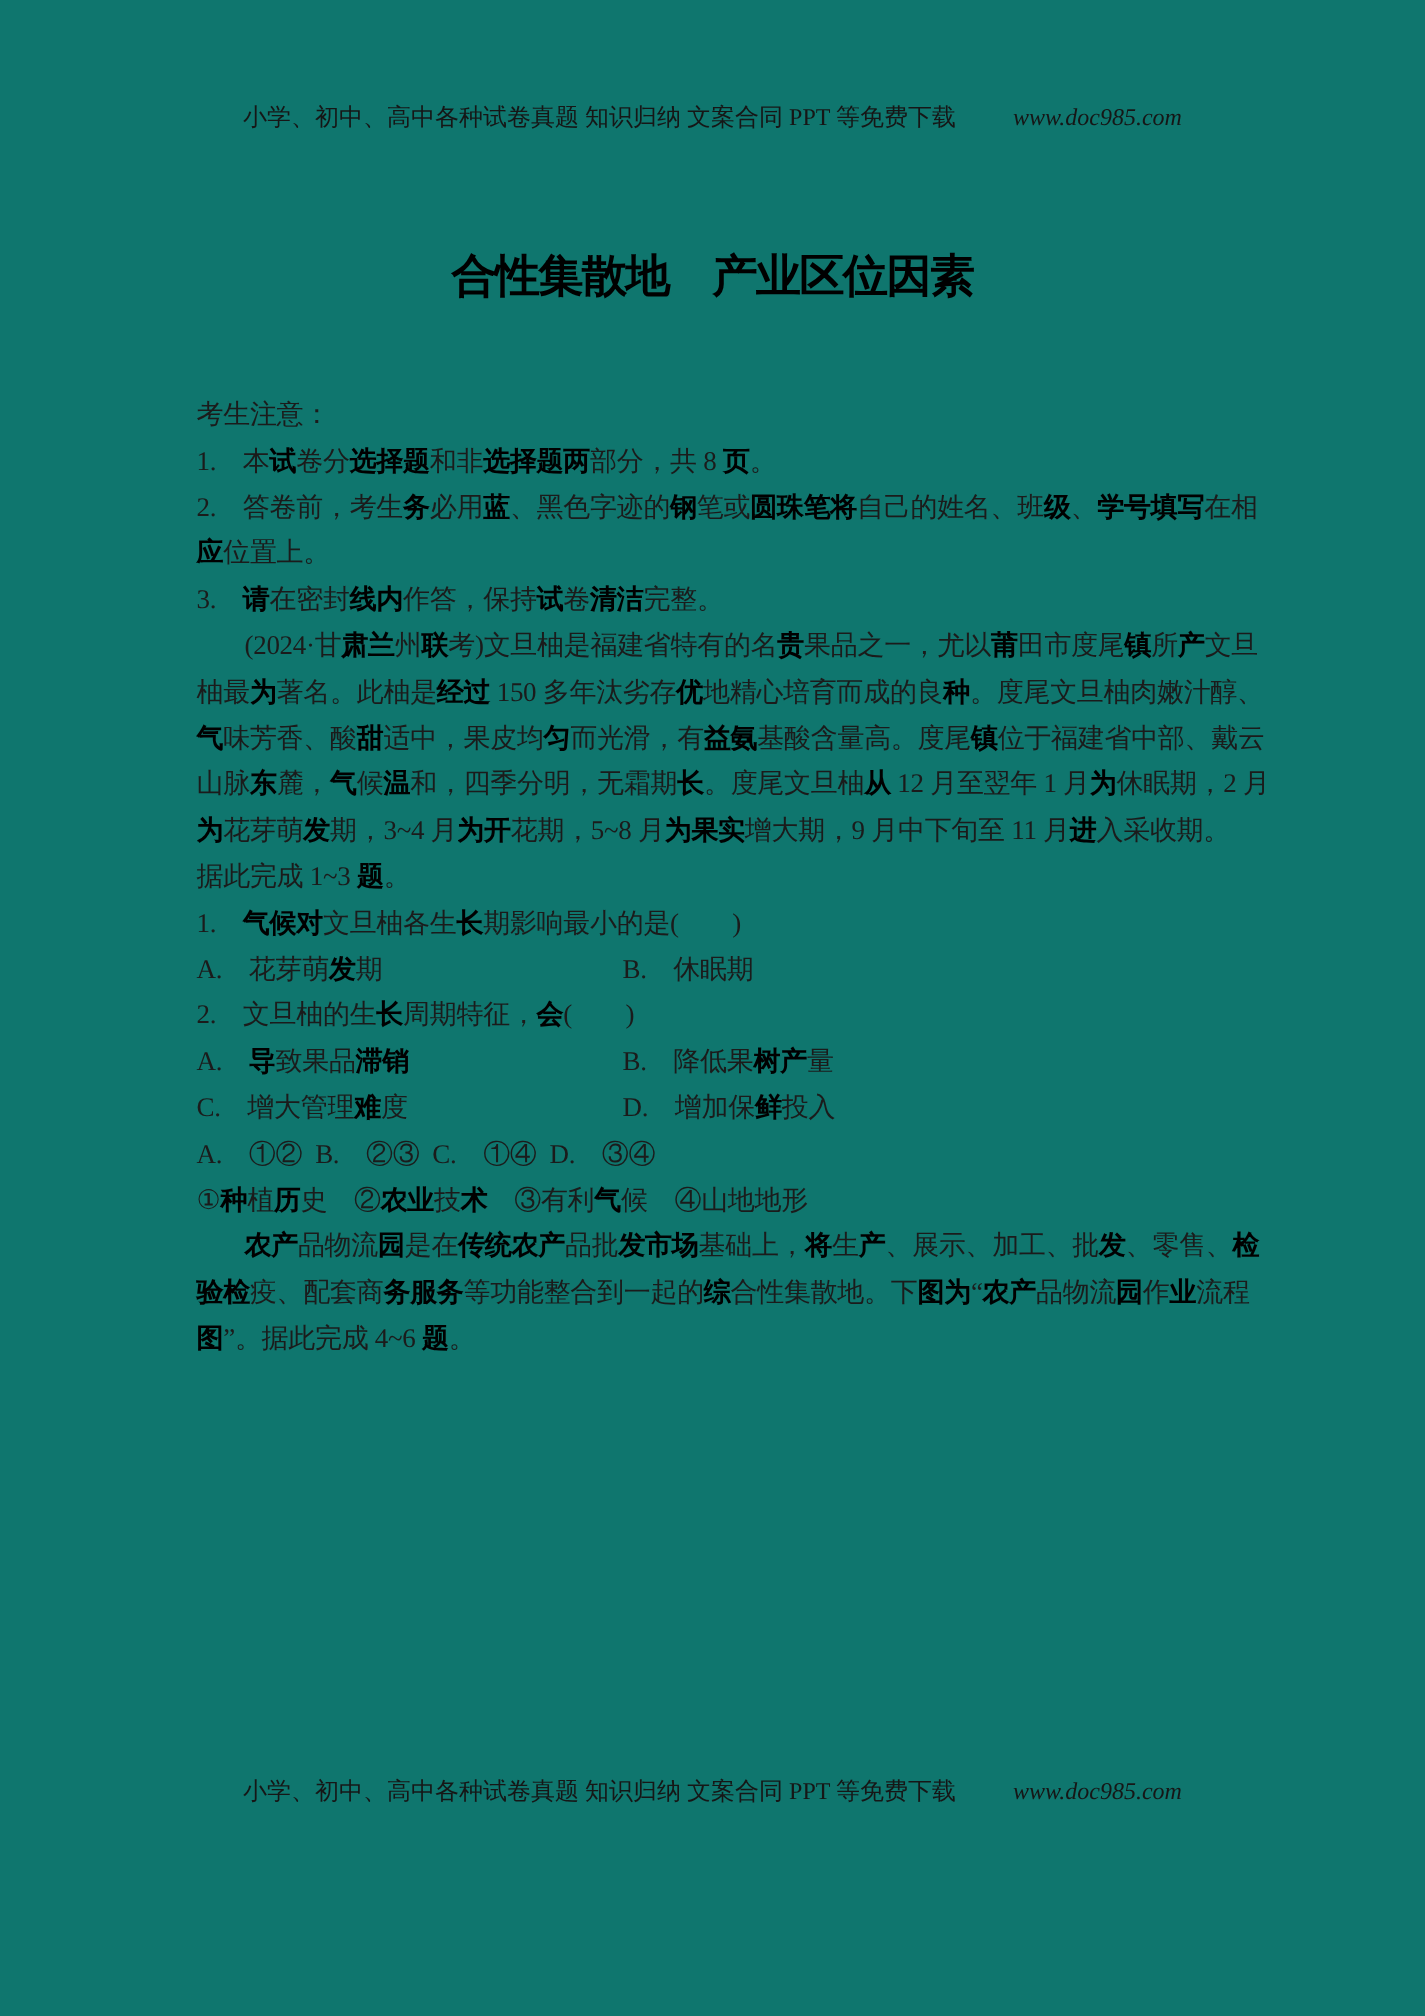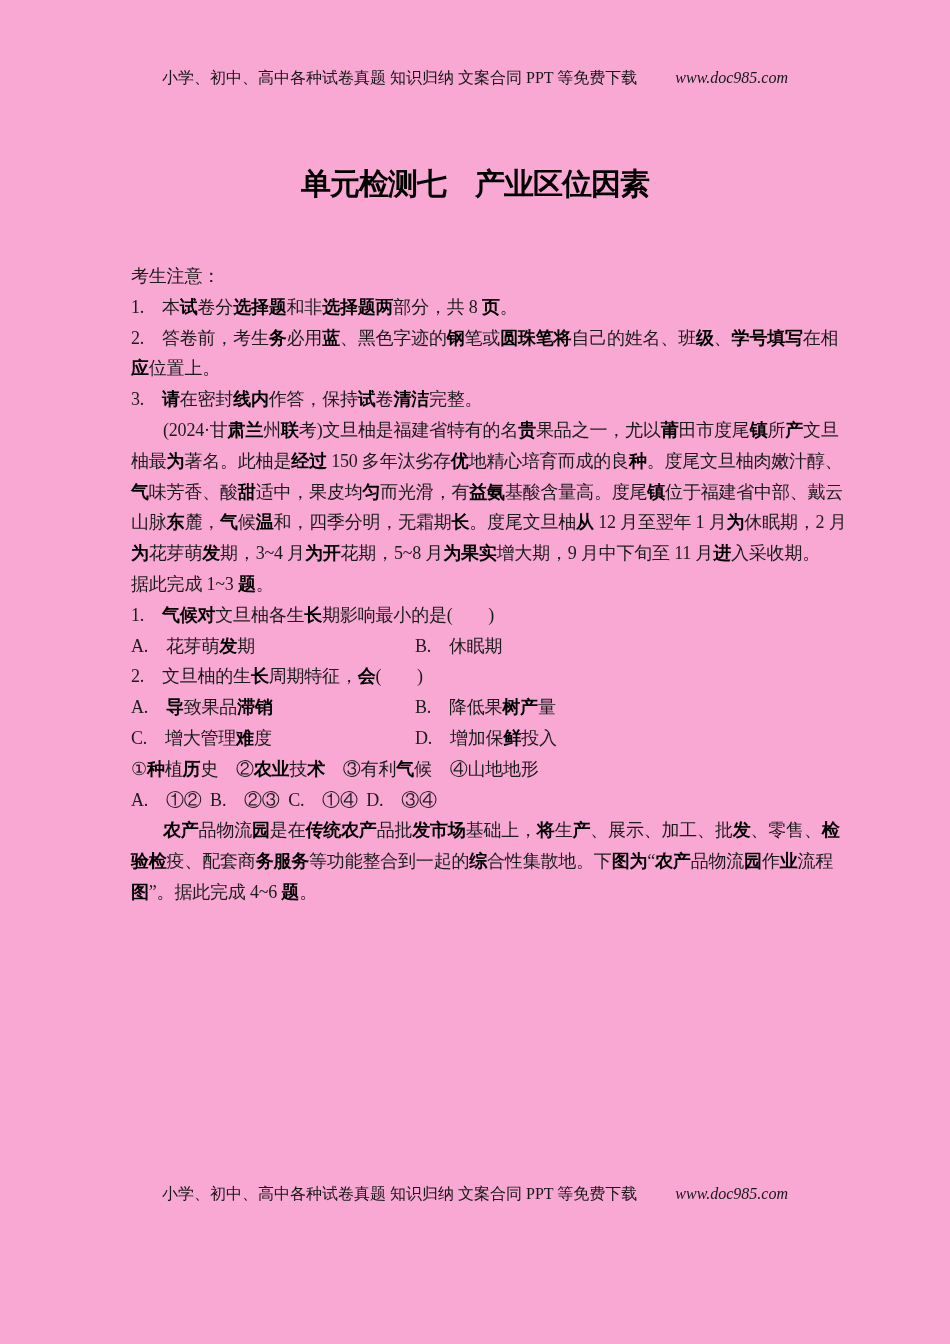--- a/index.html
+++ b/index.html
@@ -1,20 +1,20 @@
 <!DOCTYPE html>
 <html><head>
 <meta charset="utf-8">
 <style>
   html, body { margin: 0; padding: 0; background: #ffffff; }
   .page {
     position: relative;
     width: 950px;
     height: 1344px;
-    background: #f9a8d4;
+    background: #0f766e;
     color: #1b1b1b;
     font-family: "Liberation Serif", serif;
     overflow: hidden;
   }
   .band {
     position: absolute;
     left: 0;
     width: 100%;
     display: flex;
     justify-content: center;
@@ -64,41 +64,41 @@
 </head>
 <body>
 
 <div class="page">
 
   <div class="band band-header">
     <span>小学、初中、高中各种试卷真题 知识归纳 文案合同 PPT 等免费下载</span>
     <span class="url">www.doc985.com</span>
   </div>
 
-  <h1 class="doc-title">单元检测七　产业区位因素</h1>
+  <h1 class="doc-title">合性集散地　产业区位因素</h1>
 
   <div class="doc-body">
       <div class="ln"><span>考生注意：</span></div>
       <div class="ln"><span>1.　本</span><span class="bd">试</span><span>卷分</span><span class="bd">选择题</span><span>和非</span><span class="bd">选择题两</span><span>部分，共 8 </span><span class="bd">页</span><span>。</span></div>
       <div class="ln"><span>2.　答卷前，考生</span><span class="bd">务</span><span>必用</span><span class="bd">蓝</span><span>、黑色字迹的</span><span class="bd">钢</span><span>笔或</span><span class="bd">圆珠笔将</span><span>自己的姓名、班</span><span class="bd">级</span><span>、</span><span class="bd">学号填写</span><span>在相</span></div>
       <div class="ln"><span class="bd">应</span><span>位置上。</span></div>
       <div class="ln"><span>3.　</span><span class="bd">请</span><span>在密封</span><span class="bd">线内</span><span>作答，保持</span><span class="bd">试</span><span>卷</span><span class="bd">清洁</span><span>完整。</span></div>
       <div class="ln indent"><span>(2024·甘</span><span class="bd">肃兰</span><span>州</span><span class="bd">联</span><span>考)文旦柚是福建省特有的名</span><span class="bd">贵</span><span>果品之一，尤以</span><span class="bd">莆</span><span>田市度尾</span><span class="bd">镇</span><span>所</span><span class="bd">产</span><span>文旦</span></div>
       <div class="ln"><span>柚最</span><span class="bd">为</span><span>著名。此柚是</span><span class="bd">经过</span><span> 150 多年汰劣存</span><span class="bd">优</span><span>地精心培育而成的良</span><span class="bd">种</span><span>。度尾文旦柚肉嫩汁醇、</span></div>
       <div class="ln"><span class="bd">气</span><span>味芳香、酸</span><span class="bd">甜</span><span>适中，果皮均</span><span class="bd">匀</span><span>而光滑，有</span><span class="bd">益氨</span><span>基酸含量高。度尾</span><span class="bd">镇</span><span>位于福建省中部、戴云</span></div>
       <div class="ln"><span>山脉</span><span class="bd">东</span><span>麓，</span><span class="bd">气</span><span>候</span><span class="bd">温</span><span>和，四季分明，无霜期</span><span class="bd">长</span><span>。度尾文旦柚</span><span class="bd">从</span><span> 12 月至翌年 1 月</span><span class="bd">为</span><span>休眠期，2 月</span></div>
       <div class="ln"><span class="bd">为</span><span>花芽萌</span><span class="bd">发</span><span>期，3~4 月</span><span class="bd">为开</span><span>花期，5~8 月</span><span class="bd">为果实</span><span>增大期，9 月中下旬至 11 月</span><span class="bd">进</span><span>入采收期。</span></div>
       <div class="ln"><span>据此完成 1~3 </span><span class="bd">题</span><span>。</span></div>
       <div class="ln"><span>1.　</span><span class="bd">气候对</span><span>文旦柚各生</span><span class="bd">长</span><span>期影响最小的是(　　)</span></div>
       <div class="ln"><span class="col col-a"><span>A.　花芽萌</span><span class="bd">发</span><span>期</span></span><span class="col"><span>B.　休眠期</span></span></div>
       <div class="ln"><span>2.　文旦柚的生</span><span class="bd">长</span><span>周期特征，</span><span class="bd">会</span><span>(　　)</span></div>
       <div class="ln"><span class="col col-a"><span>A.　</span><span class="bd">导</span><span>致果品</span><span class="bd">滞销</span></span><span class="col"><span>B.　降低果</span><span class="bd">树产</span><span>量</span></span></div>
       <div class="ln"><span class="col col-a"><span>C.　增大管理</span><span class="bd">难</span><span>度</span></span><span class="col"><span>D.　增加保</span><span class="bd">鲜</span><span>投入</span></span></div>
+      <div class="ln"><span>A.　①②  B.　②③  C.　①④  D.　③④</span></div>
       <div class="ln"><span>①</span><span class="bd">种</span><span>植</span><span class="bd">历</span><span>史　②</span><span class="bd">农业</span><span>技</span><span class="bd">术</span><span>　③有利</span><span class="bd">气</span><span>候　④山地地形</span></div>
-      <div class="ln"><span>A.　①②  B.　②③  C.　①④  D.　③④</span></div>
       <div class="ln indent"><span class="bd">农产</span><span>品物流</span><span class="bd">园</span><span>是在</span><span class="bd">传统农产</span><span>品批</span><span class="bd">发市场</span><span>基础上，</span><span class="bd">将</span><span>生</span><span class="bd">产</span><span>、展示、加工、批</span><span class="bd">发</span><span>、零售、</span><span class="bd">检</span></div>
       <div class="ln"><span class="bd">验检</span><span>疫、配套商</span><span class="bd">务服务</span><span>等功能整合到一起的</span><span class="bd">综</span><span>合性集散地。下</span><span class="bd">图为</span><span>“</span><span class="bd">农产</span><span>品物流</span><span class="bd">园</span><span>作</span><span class="bd">业</span><span>流程</span></div>
       <div class="ln"><span class="bd">图</span><span>”。据此完成 4~6 </span><span class="bd">题</span><span>。</span></div>
     </div>
 
   <div class="band band-footer">
     <span>小学、初中、高中各种试卷真题 知识归纳 文案合同 PPT 等免费下载</span>
     <span class="url">www.doc985.com</span>
   </div>
 

